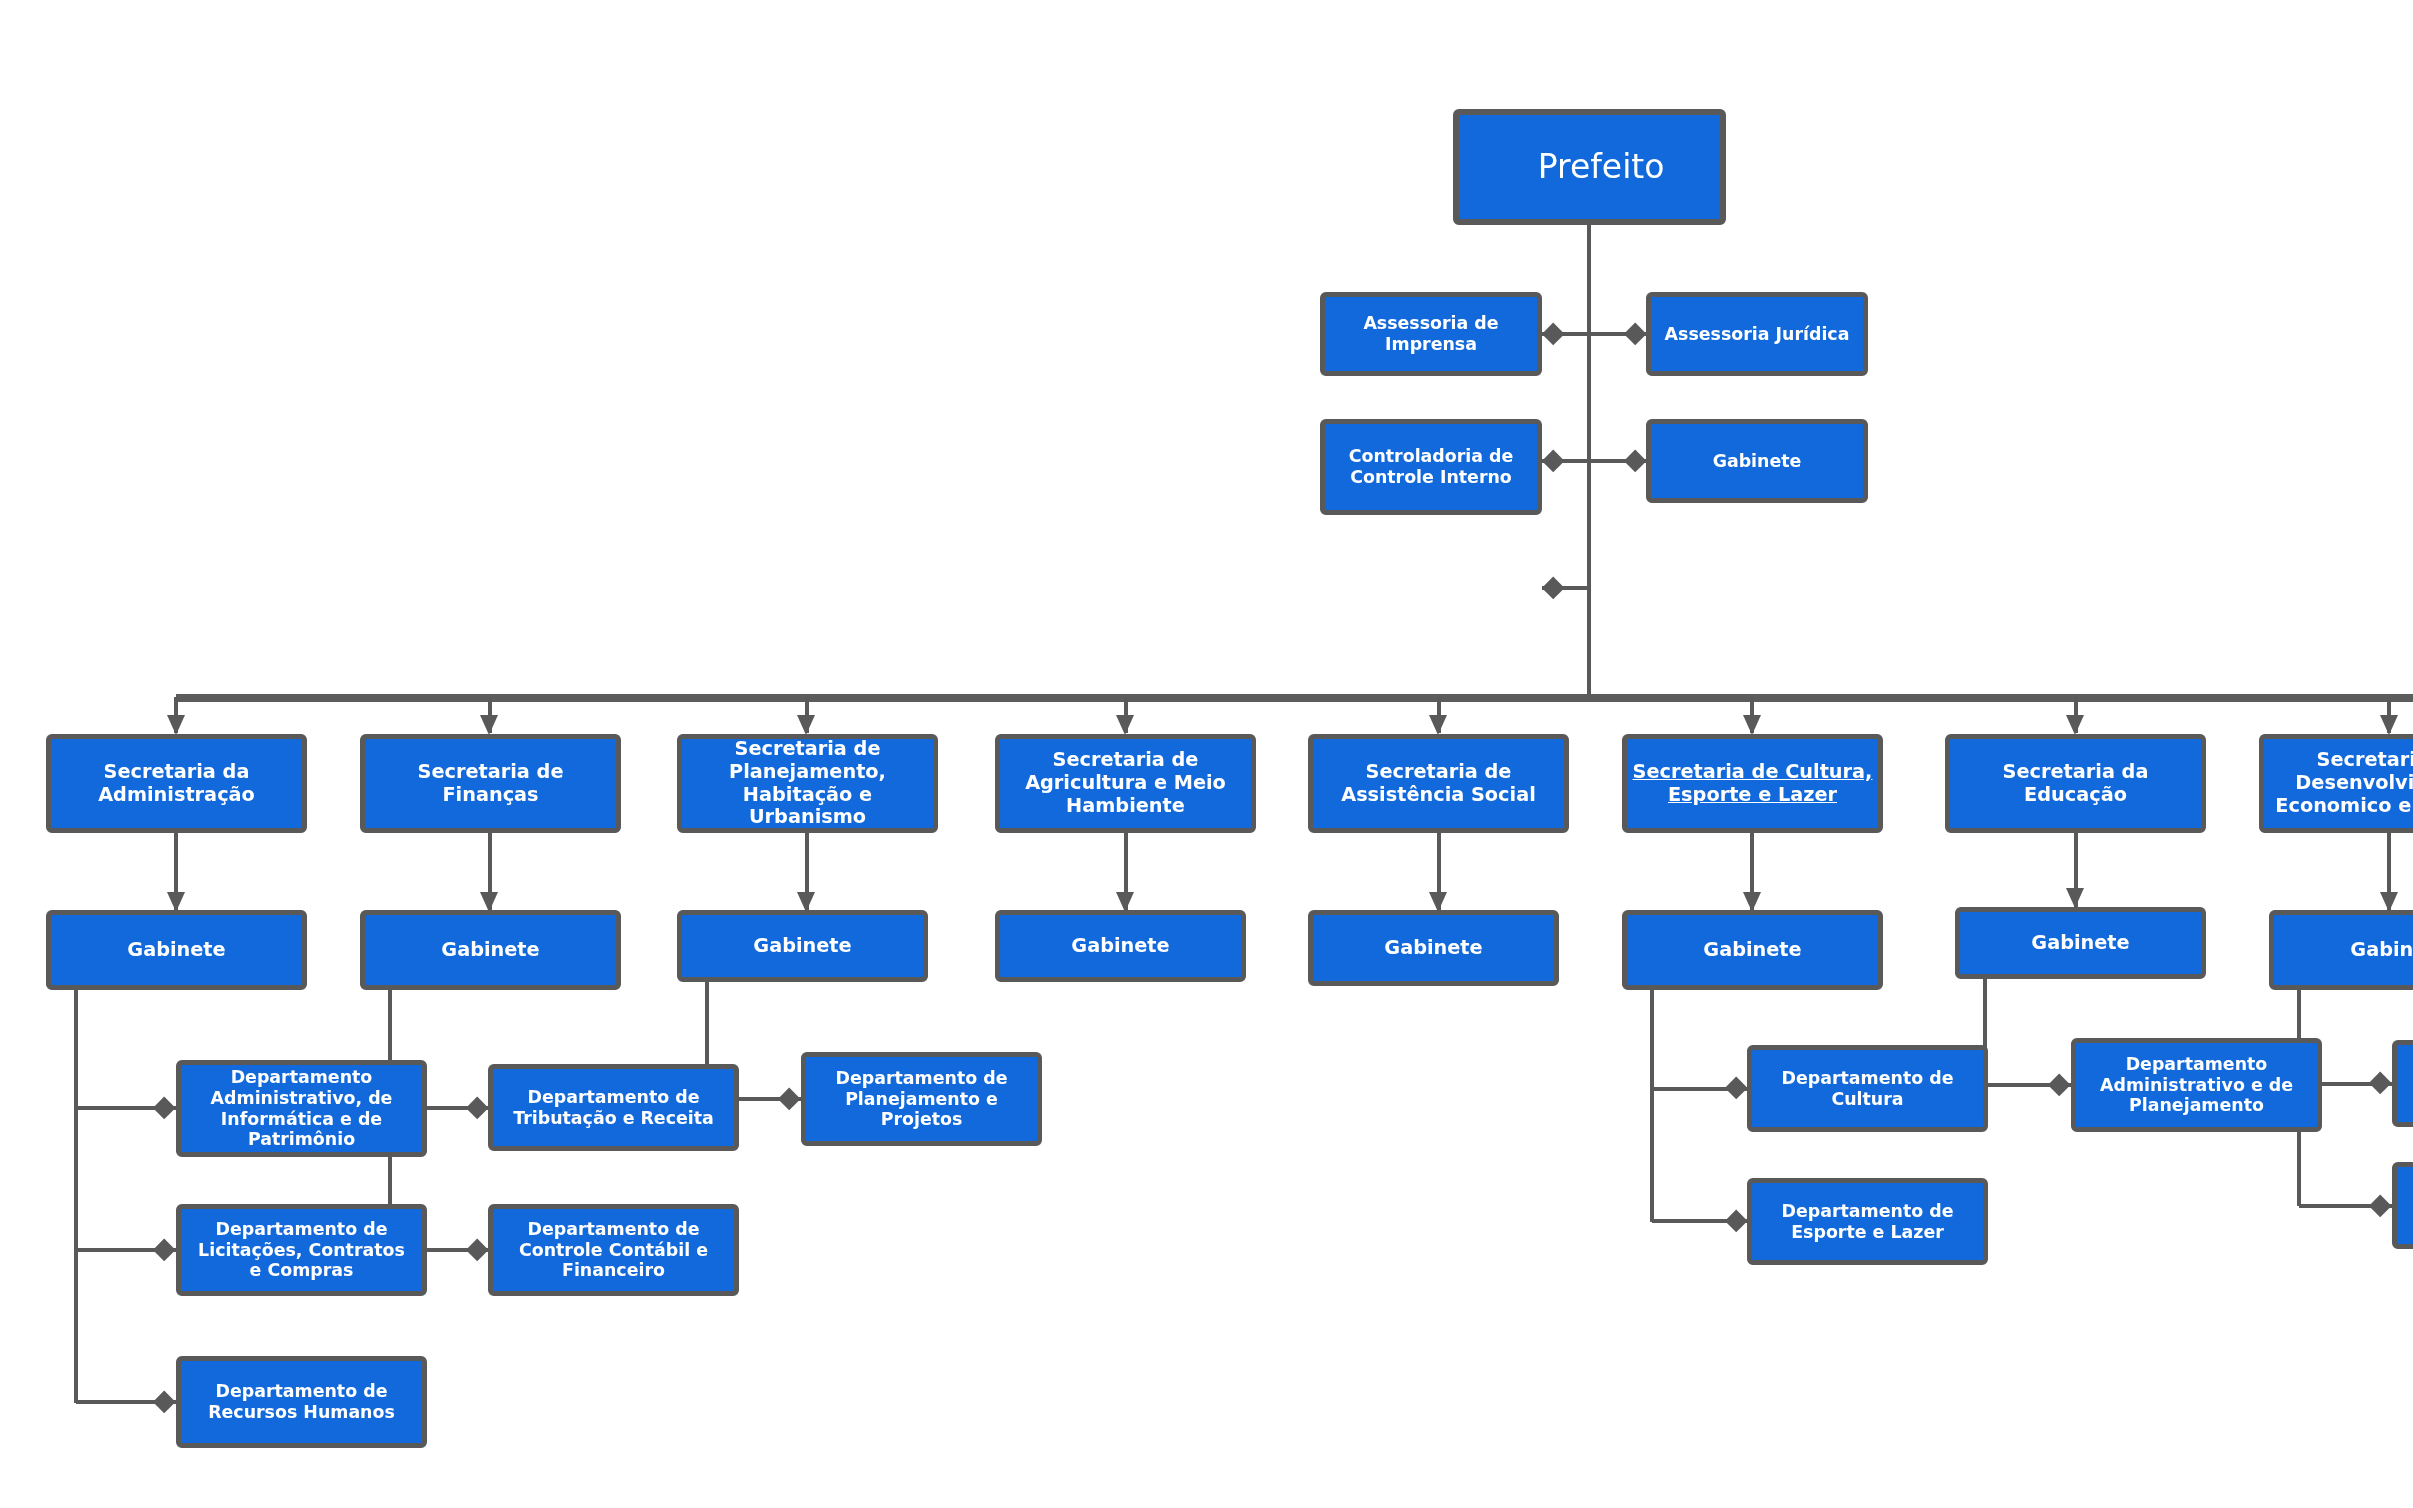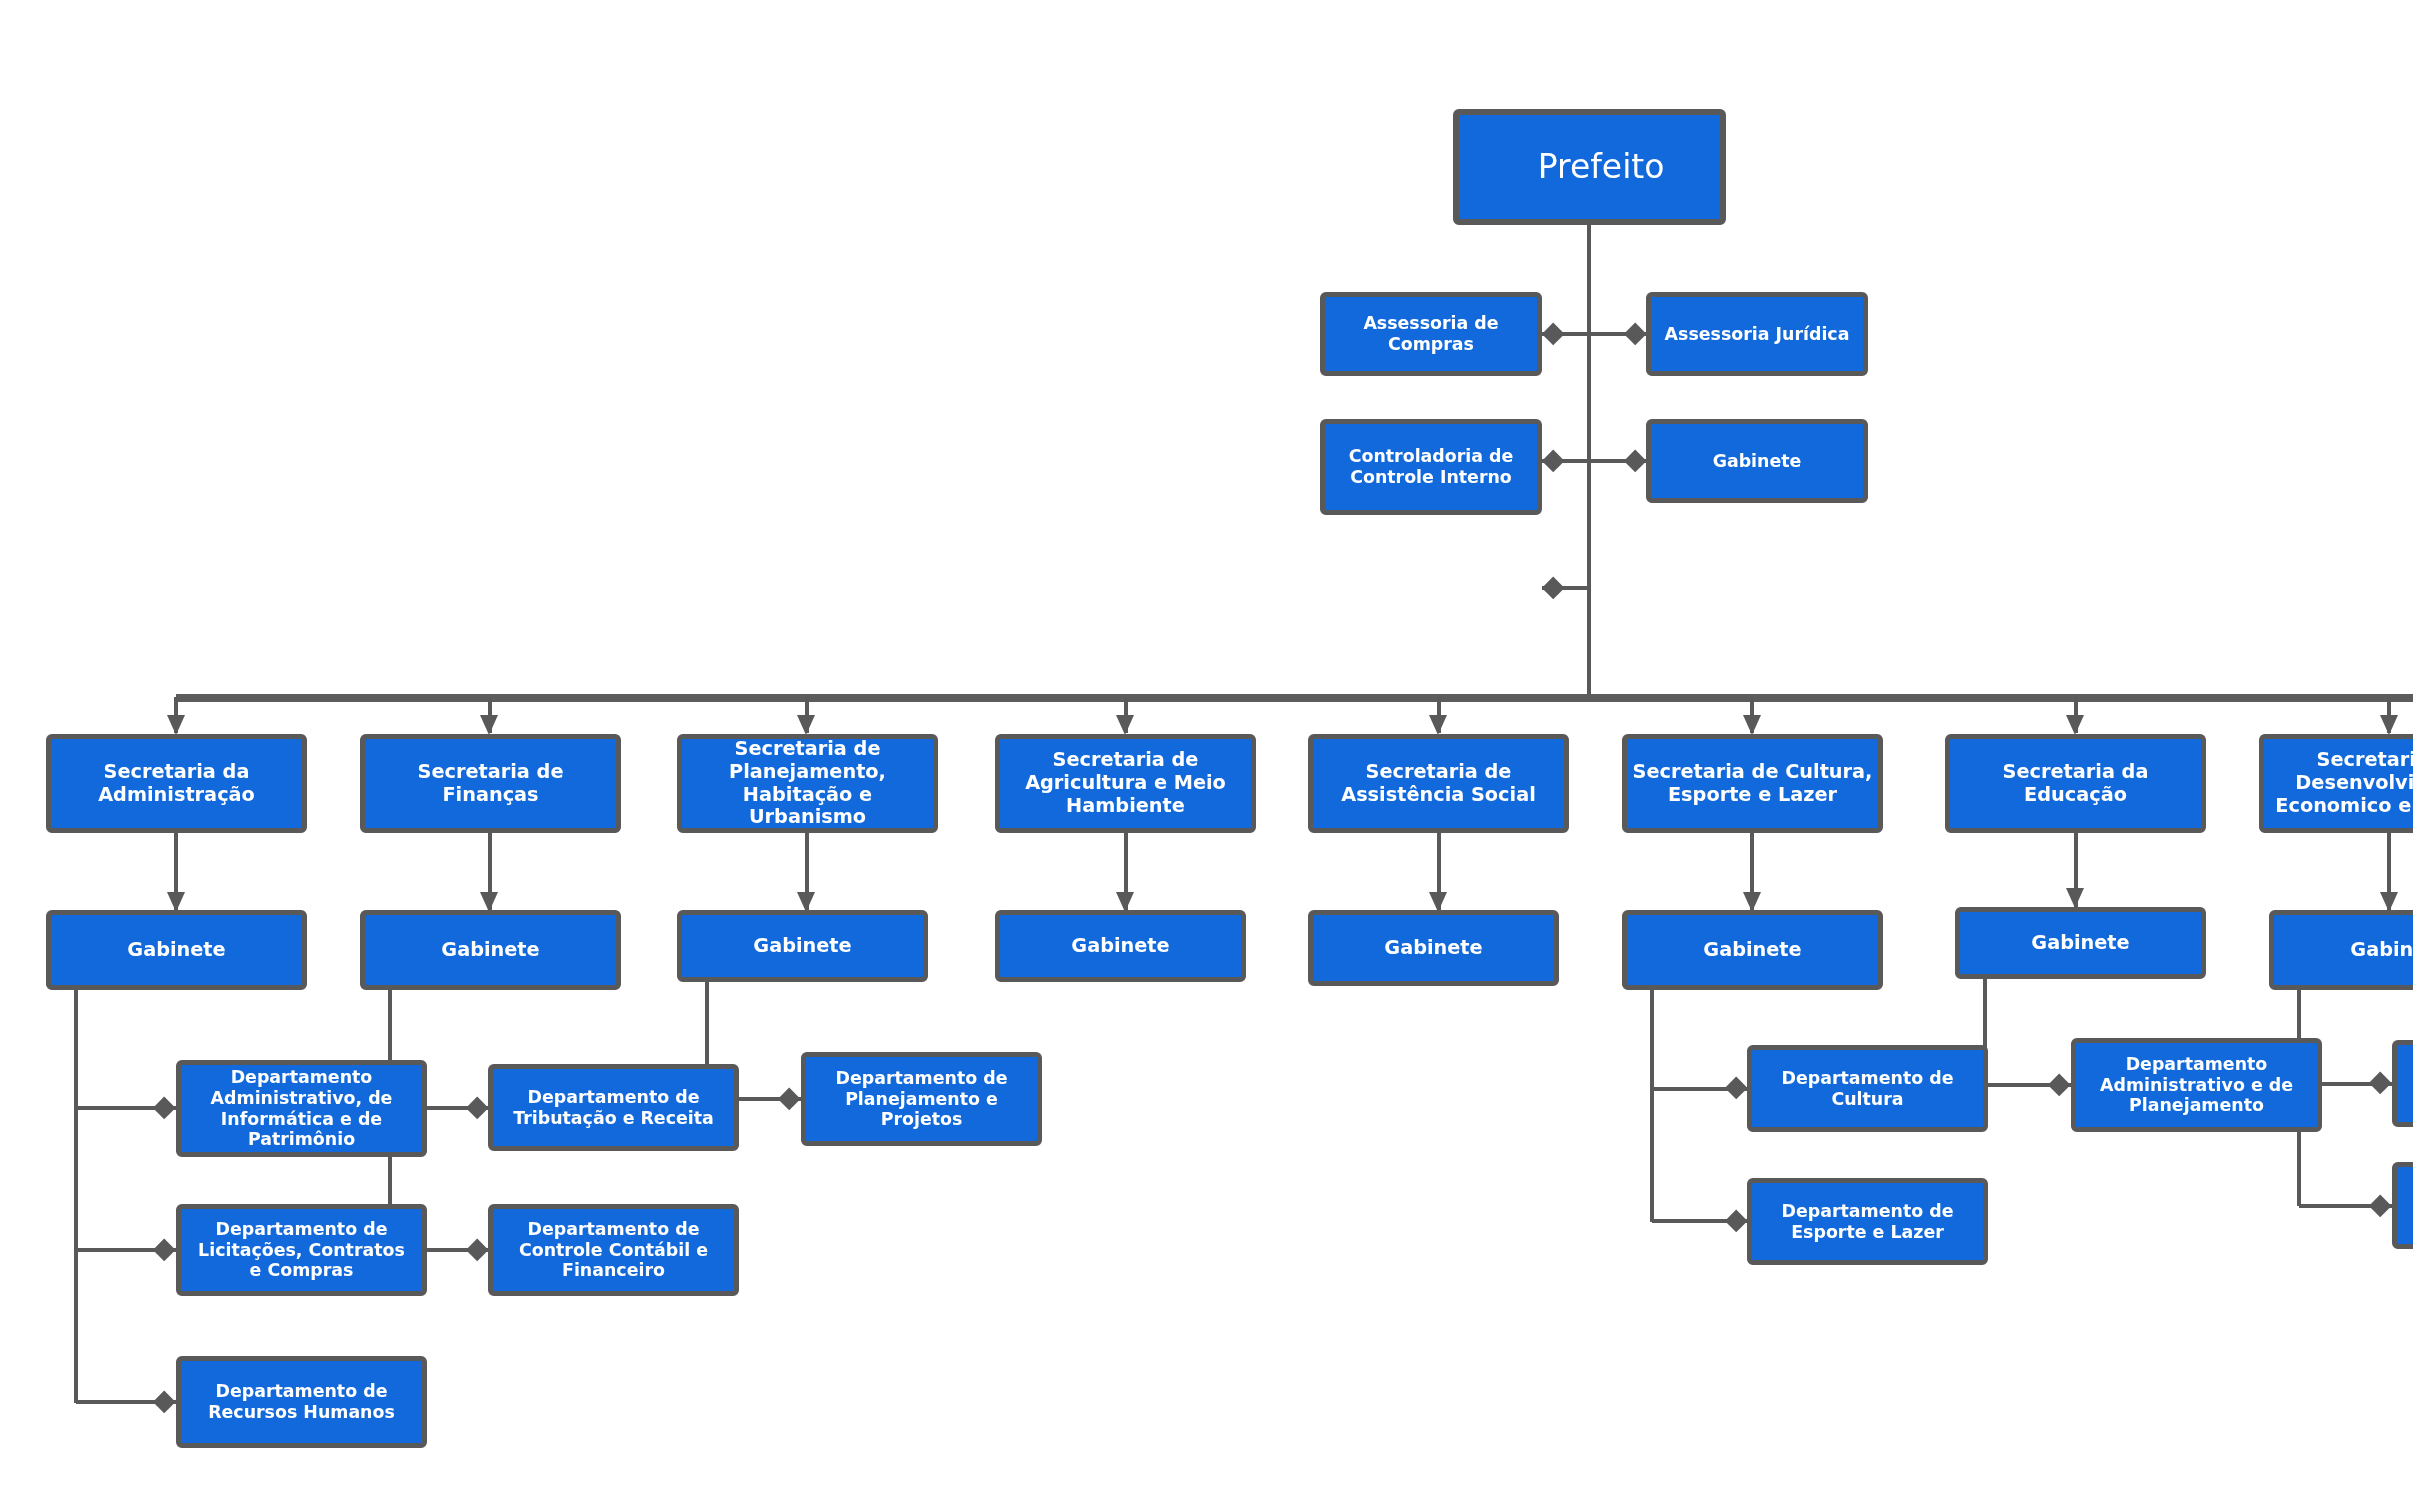--- a/index.html
+++ b/index.html
@@ -62,21 +62,21 @@
     z-index:2;
   }
 </style>
 </head>
 <body>
 
 <div id="stage">
     <div class="node root" style="left: 1453px; top: 109px; width: 273px; height: 116px; padding-left: 28px;">Prefeito</div>
     <div class="ln lnv" style="left: 1587px; top: 224px; height: 473px;"></div>
     <div class="node staff" style="left: 1320px; top: 292px; width: 222px; height: 84px;">Assessoria de
-Compras</div>
+Imprensa</div>
     <div class="ln lnh" style="left: 1542px; top: 332px; width: 47px;"></div>
     <div class="dia" style="left: 1545px; top: 326px;"></div>
     <div class="node staff" style="left: 1646px; top: 292px; width: 222px; height: 84px;">Assessoria Jurídica</div>
     <div class="ln lnh" style="left: 1589px; top: 332px; width: 57px;"></div>
     <div class="dia" style="left: 1627px; top: 326px;"></div>
     <div class="node staff" style="left: 1320px; top: 419px; width: 222px; height: 96px;">Controladoria de
 Controle Interno</div>
     <div class="ln lnh" style="left: 1542px; top: 459px; width: 47px;"></div>
     <div class="dia" style="left: 1545px; top: 453px;"></div>
     <div class="node staff" style="left: 1646px; top: 419px; width: 222px; height: 84px;">Gabinete</div>
@@ -149,21 +149,21 @@
     <div class="node gab" style="left: 995px; top: 910px; width: 251px; height: 72px;">Gabinete</div>
     <div class="ln lnv" style="left: 1437px; top: 697px; height: 36px;"></div>
     <div class="arw" style="left: 1429px; top: 715px;"></div>
     <div class="node sec" style="left: 1308px; top: 734px; width: 261px; height: 99px;">Secretaria de
 Assistência Social</div>
     <div class="ln lnv" style="left: 1437px; top: 833px; height: 77px;"></div>
     <div class="arw" style="left: 1429px; top: 892px;"></div>
     <div class="node gab" style="left: 1308px; top: 910px; width: 251px; height: 76px;">Gabinete</div>
     <div class="ln lnv" style="left: 1750px; top: 697px; height: 36px;"></div>
     <div class="arw" style="left: 1743px; top: 715px;"></div>
-    <div class="node sec" style="left: 1622px; top: 734px; width: 261px; height: 99px;">Secretaria de Cultura,
+    <div class="node sec" style="left: 1622px; top: 734px; width: 261px; height: 99px; text-decoration: underline;">Secretaria de Cultura,
 Esporte e Lazer</div>
     <div class="ln lnv" style="left: 1750px; top: 833px; height: 77px;"></div>
     <div class="arw" style="left: 1743px; top: 892px;"></div>
     <div class="node gab" style="left: 1622px; top: 910px; width: 261px; height: 80px;">Gabinete</div>
     <div class="ln lnv" style="left: 1650px; top: 990px; height: 232px;"></div>
     <div class="ln lnh" style="left: 1652px; top: 1087px; width: 96px;"></div>
     <div class="dia" style="left: 1728px; top: 1080px;"></div>
     <div class="node dep" style="left: 1747px; top: 1045px; width: 241px; height: 87px;">Departamento de
 Cultura</div>
     <div class="ln lnh" style="left: 1652px; top: 1219px; width: 96px;"></div>

